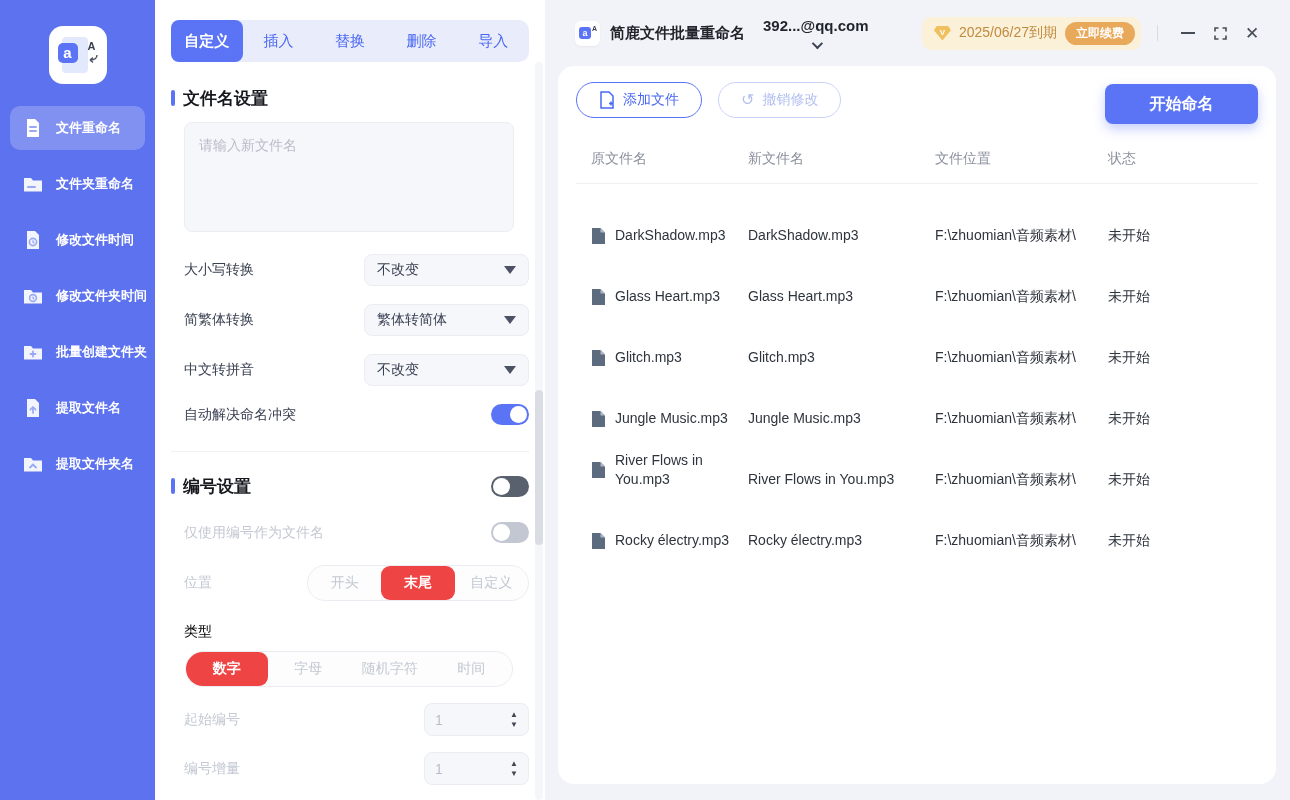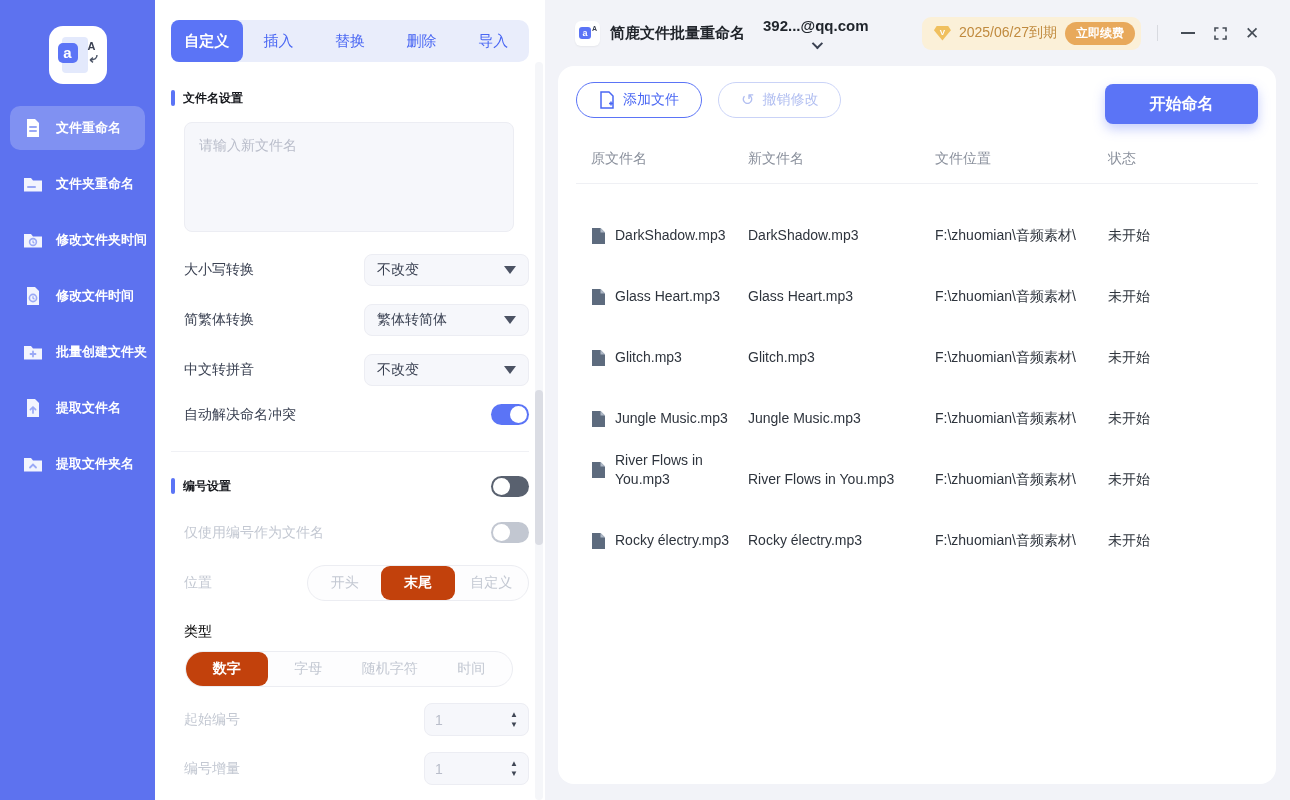--- a/index.html
+++ b/index.html
@@ -19,40 +19,40 @@
   .side-item .tile { width:26px; height:26px; flex:none; display:flex; align-items:center; justify-content:center; }
   .side-item .lbl { color:#ffffff; font-size:13px; font-weight:bold; white-space:nowrap; }
 
   
   .settings { width:390px; flex:none; background:#ffffff; padding:20px 16px 0; position:relative; overflow:hidden; }
   .tabbar { display:flex; background:#e9edfb; border-radius:10px; height:42px; align-items:stretch; margin-bottom:24px; }
   .tab { flex:1; display:flex; align-items:center; justify-content:center; font-size:15px; color:#4a67f3; cursor:pointer; border-radius:8px; }
   .tab.active { background:#5b74f6; color:#ffffff; font-weight:bold; }
   .sec-title { display:flex; align-items:center; gap:8px; margin-bottom:12px; height:24px; }
   .sec-bar { width:4px; height:16px; background:#5b74f6; border-radius:2px; }
-  .sec-txt { font-size:12px; font-weight:bold; color:#16181d; }
+  .sec-txt { font-size:17px; font-weight:bold; color:#16181d; }
   .newname-box { margin-left:13px; width:330px; height:110px; background:#f6f7fb; border:1px solid #ecedf3; border-radius:8px; padding:14px 14px; font-size:14px; color:#b9bdca; resize:none; font-family:"Liberation Sans",sans-serif; outline:none; }
   .newname-box::placeholder { color:#b9bdca; }
   .frow { display:flex; align-items:center; margin-top:18px; padding-left:13px; }
   .frow .flabel { font-size:14px; color:#3a4152; }
   .frow .flabel.dim, .dimtxt { color:#c3c8d2; }
   .select { margin-left:auto; width:165px; height:32px; background:#f6f7fb; border:1px solid #ecedf3; border-radius:8px; display:flex; align-items:center; padding:0 12px; cursor:pointer; }
   .select .sval { font-size:14px; color:#3a4152; }
   .select .tri { margin-left:auto; width:0; height:0; border-left:6px solid transparent; border-right:6px solid transparent; border-top:8px solid #4b5263; }
   .toggle { width:38px; height:21px; border-radius:11px; position:relative; cursor:pointer; flex:none; }
   .toggle .knob { position:absolute; top:2px; width:17px; height:17px; border-radius:50%; background:#ffffff; }
   .toggle.on { background:#5b74f6; } .toggle.on .knob { right:2px; }
   .toggle.off-dark { background:#59616f; } .toggle.off-dark .knob { left:2px; }
   .toggle.off-light { background:#c2c7d1; } .toggle.off-light .knob { left:2px; }
   .divider { height:1px; background:#f0f1f5; margin-top:26px; }
   .sec-head2 { display:flex; align-items:center; margin-top:20px; height:28px; }
   .sec-head2 .toggle { margin-left:auto; }
   .seg { display:flex; border:1px solid #ecedf2; border-radius:18px; height:36px; align-items:stretch; background:#fdfdfe; overflow:hidden; }
   .seg .opt { display:flex; align-items:center; justify-content:center; font-size:14px; color:#c3c8d2; cursor:pointer; border-radius:9px; }
-  .seg .opt.sel { background:#c2410c; color:#ffffff; font-weight:bold; }
+  .seg .opt.sel { background:#ef4444; color:#ffffff; font-weight:bold; }
   .seg-pos { margin-left:auto; width:222px; } .seg-pos .opt { flex:1; }
   .typelabel { margin-top:22px; padding-left:13px; font-size:14px; }
   .seg-type { margin-top:10px; margin-left:14px; width:328px; }
   .seg-type .opt { flex:1; }
   .numinput { margin-left:auto; width:105px; height:33px; background:#f6f7fb; border:1px solid #ecedf3; border-radius:8px; display:flex; align-items:center; padding:0 10px; }
   .numinput .nval { font-size:14px; color:#b9bdca; }
   .spin { margin-left:auto; display:flex; flex-direction:column; gap:2px; align-items:center; }
   .spin span { font-size:8px; line-height:8px; color:#3f4654; cursor:pointer; }
   .scroll-track { position:absolute; right:2px; top:62px; width:8px; height:738px; background:#f5f6f9; border-radius:4px; }
   .scroll-thumb { position:absolute; top:328px; width:8px; height:155px; background:#dbdde4; border-radius:4px; }
@@ -122,36 +122,36 @@
         <svg width="22" height="22" viewBox="0 0 22 22">
             <path d="M2 5 h7 l2 2.5 h9 v11 h-18 z" fill="#ffffff" opacity="0.92"></path>
             <path d="M6 14 h7" stroke="#9aa9f6" stroke-width="2" stroke-linecap="round"></path>
           </svg>
       </span>
       <span class="lbl">文件夹重命名</span>
     </div>
     <div class="side-item">
       <span class="tile">
         <svg width="22" height="22" viewBox="0 0 22 22">
+            <path d="M5 2 h8 l4 4 v14 h-12 z" fill="#ffffff" opacity="0.92"></path>
+            <circle cx="11" cy="13" r="3.6" fill="none" stroke="#9aa9f6" stroke-width="1.6"></circle>
+            <path d="M11 11.2 v2 l1.5 1" stroke="#9aa9f6" stroke-width="1.3" fill="none"></path>
+          </svg>
+      </span>
+      <span class="lbl">修改文件时间</span>
+    </div>
+    <div class="side-item">
+      <span class="tile">
+        <svg width="22" height="22" viewBox="0 0 22 22">
             <path d="M2 5 h7 l2 2.5 h9 v11 h-18 z" fill="#ffffff" opacity="0.92"></path>
             <circle cx="11" cy="13" r="3.4" fill="none" stroke="#9aa9f6" stroke-width="1.6"></circle>
             <path d="M11 11.4 v1.8 l1.4 1" stroke="#9aa9f6" stroke-width="1.3" fill="none"></path>
           </svg>
       </span>
       <span class="lbl">修改文件夹时间</span>
-    </div>
-    <div class="side-item">
-      <span class="tile">
-        <svg width="22" height="22" viewBox="0 0 22 22">
-            <path d="M5 2 h8 l4 4 v14 h-12 z" fill="#ffffff" opacity="0.92"></path>
-            <circle cx="11" cy="13" r="3.6" fill="none" stroke="#9aa9f6" stroke-width="1.6"></circle>
-            <path d="M11 11.2 v2 l1.5 1" stroke="#9aa9f6" stroke-width="1.3" fill="none"></path>
-          </svg>
-      </span>
-      <span class="lbl">修改文件时间</span>
     </div>
     <div class="side-item">
       <span class="tile">
         <svg width="22" height="22" viewBox="0 0 22 22">
             <path d="M2 5 h7 l2 2.5 h9 v11 h-18 z" fill="#ffffff" opacity="0.92"></path>
             <path d="M11 10.5 v5 M8.5 13 h5" stroke="#9aa9f6" stroke-width="1.8" stroke-linecap="round"></path>
           </svg>
       </span>
       <span class="lbl">批量创建文件夹</span>
     </div>

